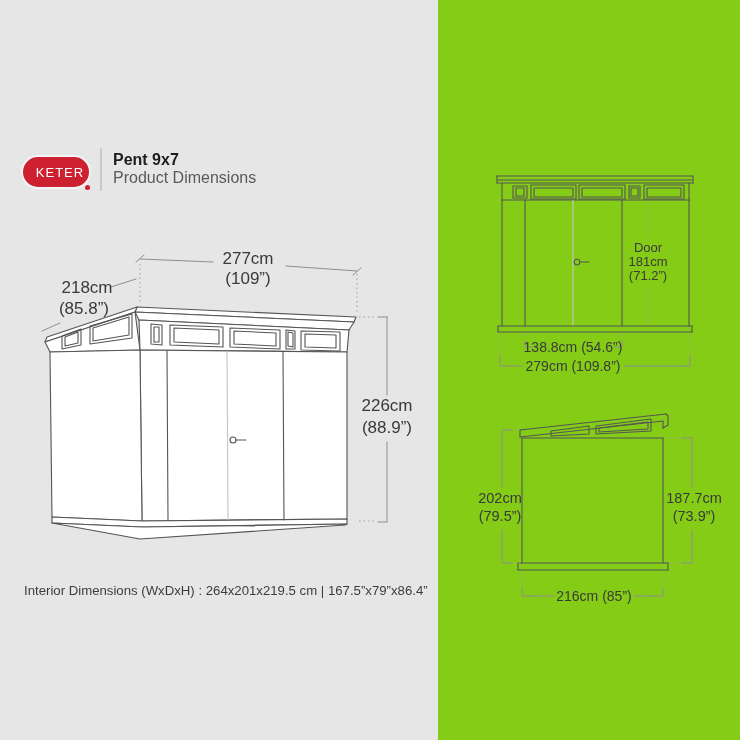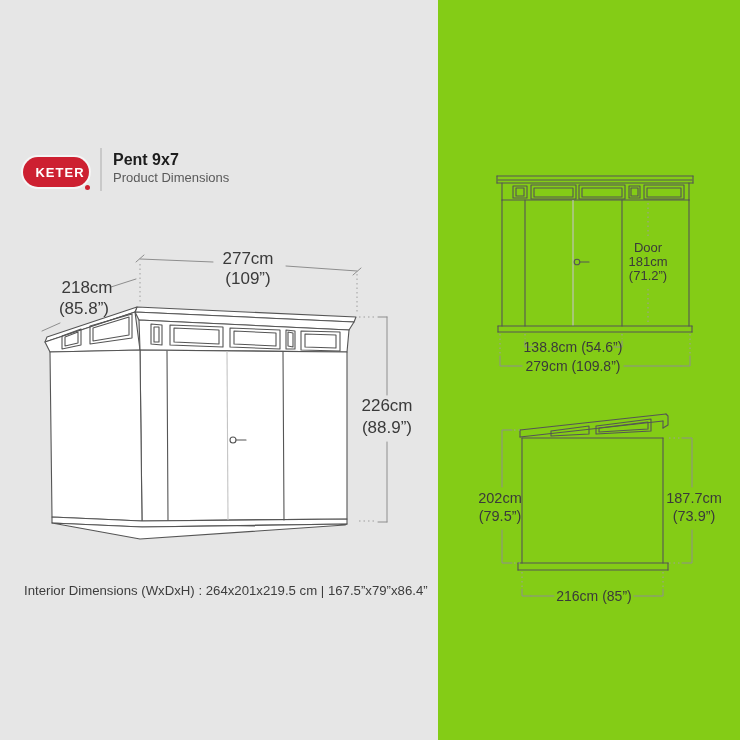--- a/index.html
+++ b/index.html
@@ -9,26 +9,26 @@
     background:#ffffff;
   }
   .panel-left{position:absolute;left:0;top:0;width:438px;height:740px;background:#e6e6e6;}
   .panel-right{position:absolute;left:438px;top:0;width:302px;height:740px;background:#84cc16;}
   .brand-row{position:absolute;left:23px;top:147px;height:46px;}
   .logo-pill{
     position:absolute;left:0;top:10px;width:66px;height:30px;background:#cd2031;
     border-radius:16px;box-shadow:0 0 0 2px #f5f5f5;
     display:flex;align-items:center;justify-content:center;
   }
-  .logo-text{color:#ffffff;font-weight:bold;font-size:13px;letter-spacing:1px;transform:scaleY(1.05);margin-left:8px;}
+  .logo-text{color:#ffffff;font-weight:normal;font-size:13px;letter-spacing:1px;transform:scaleY(1.05);margin-left:8px;}
   .logo-dot{position:absolute;left:62px;top:38px;width:5px;height:5px;border-radius:50%;background:#cd2031;}
   .brand-divider{position:absolute;left:77px;top:1px;width:2px;height:43px;background:#c9c9c9;}
   .title-block{position:absolute;left:90px;top:3px;width:220px;}
   .product-title{font-size:16px;font-weight:bold;color:#1d1d1d;line-height:19px;white-space:nowrap;}
-  .product-subtitle{font-size:13px;color:#5a5a5a;line-height:17px;white-space:nowrap;}
+  .product-subtitle{font-size:16px;color:#5a5a5a;line-height:17px;white-space:nowrap;}
   .interior-note{
     position:absolute;left:24px;top:583px;width:400px;
     font-size:13.2px;color:#3d3d3d;white-space:nowrap;
   }
   svg{position:absolute;}
   .ln{stroke:#555555;stroke-width:1.1;fill:none;stroke-linecap:round;stroke-linejoin:round;}
   .lnf{stroke:#555555;stroke-width:1.1;fill:#ffffff;stroke-linejoin:round;}
   .lt{stroke:#c4c4c4;stroke-width:1.1;fill:none;}
   .dim{stroke:#8e8e8e;stroke-width:1;fill:none;stroke-linecap:round;}
   .dot{stroke:#9e9e9e;stroke-width:1;fill:none;stroke-dasharray:1.5,3;}

